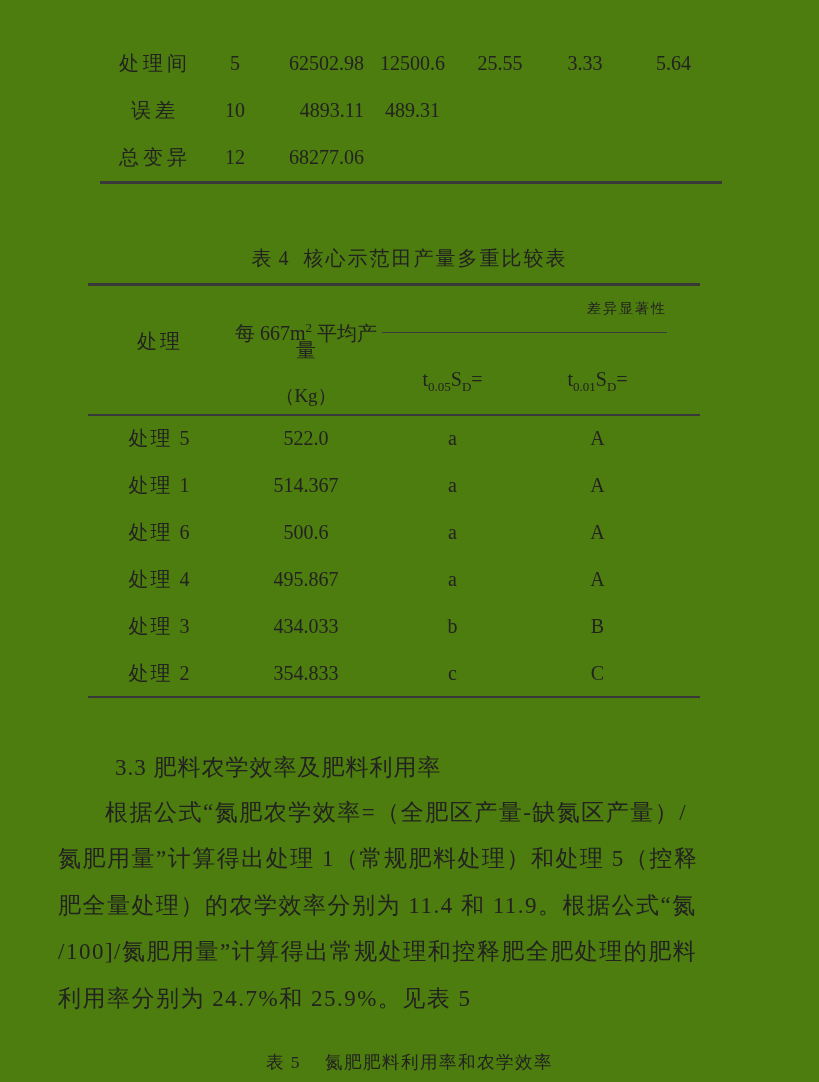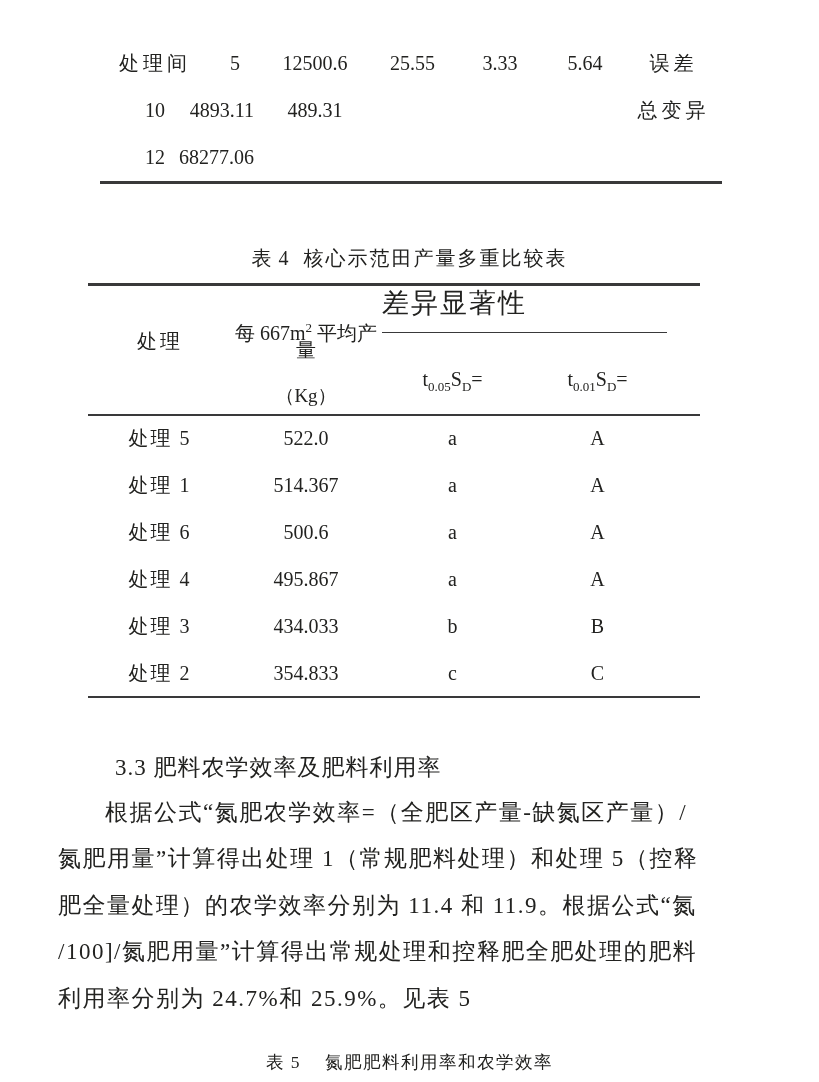--- a/index.html
+++ b/index.html
@@ -1,21 +1,21 @@
 <!DOCTYPE html>
 <html><head>
 <meta charset="utf-8">
 <style>
   * { margin: 0; padding: 0; box-sizing: border-box; }
   html, body { background: #e8e8e8; }
   #page {
     position: relative;
     width: 819px;
     height: 1082px;
-    background: #ffffff;
+    background: #4d7c0f;
     font-family: "Liberation Serif", "DejaVu Serif", serif;
     color: #222220;
     overflow: hidden;
   }
   .rule { position: absolute; background: #39393a; }
 
   
   #anova-table {
     position: absolute;
     left: 100px; top: 40px; width: 622px;
@@ -37,21 +37,21 @@
     letter-spacing: 2px;
   }
   #table4-caption .cap-prefix { margin-right: 14px; letter-spacing: 1px; }
 
   #table4 { position: absolute; left: 88px; top: 283px; width: 612px; height: 414px; }
   #table4 .hdr { position: absolute; }
   .hdr-treatment { left: 0; top: 45px; width: 144px; text-align: center; font-size: 20px; letter-spacing: 3px; }
   .hdr-yield-1 { left: 144px; top: 14px; width: 148px; text-align: center; font-size: 20px; margin-top: 23px; }
   .hdr-yield-2 { left: 144px; top: 54px; width: 148px; text-align: center; font-size: 20px; }
   .hdr-yield-3 { left: 144px; top: 100px; width: 148px; text-align: center; font-size: 19px; }
-  .hdr-sig { left: 294px; top: 2px; width: 285px; text-align: left; font-size: 27px; letter-spacing: 2px; }
+  .hdr-sig { left: 294px; top: 17px; width: 285px; text-align: right; font-size: 14px; letter-spacing: 2px; }
   .hdr-t005 { left: 292px; top: 85px; width: 145px; text-align: center; font-size: 20px; }
   .hdr-t001 { left: 437px; top: 85px; width: 145px; text-align: center; font-size: 20px; }
   #table4 sub { font-size: 13px; }
   #table4 sup { font-size: 13px; }
 
   #table4-body {
     position: absolute;
     left: 0; top: 132px; width: 582px;
     display: grid;
     grid-template-columns: 144px 148px 145px 145px;
@@ -87,20 +87,21 @@
   #table5-caption .cap-prefix { margin-right: 24px; }
 </style>
 </head>
 <body>
 
 <div id="page">
 
   <div id="anova-table">
     <div class="cell lbl">处理间</div>
     <div class="cell">5</div>
+    <div class="cell rt">62502.98</div>
     <div class="cell">12500.6</div>
     <div class="cell">25.55</div>
     <div class="cell">3.33</div>
     <div class="cell">5.64</div>
 
     <div class="cell lbl">误差</div>
     <div class="cell">10</div>
     <div class="cell rt">4893.11</div>
     <div class="cell">489.31</div>
     <div class="cell"></div>

